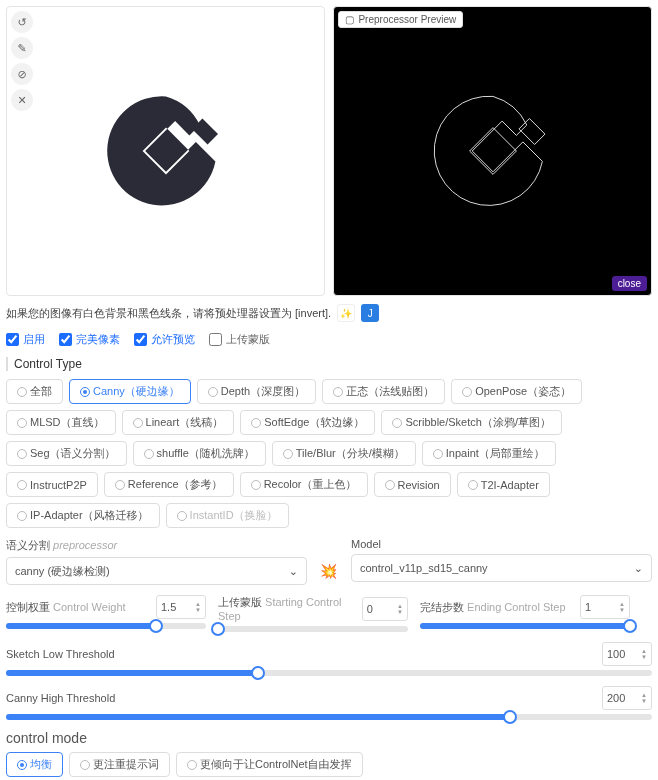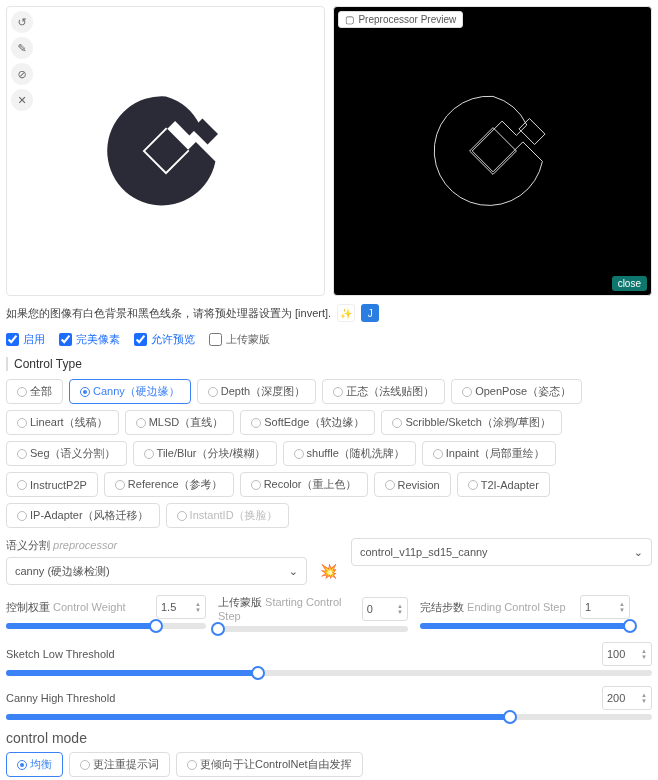--- a/index.html
+++ b/index.html
@@ -3,21 +3,21 @@
 <meta charset="utf-8">
 <style>
 * { box-sizing: border-box; margin: 0; padding: 0; font-family: -apple-system, BlinkMacSystemFont, "Segoe UI", sans-serif; }
 body { width: 658px; height: 780px; background: #fff; font-size: 12px; color: #333; padding: 6px; }
 .image-row { display: flex; gap: 8px; }
 .image-panel { position: relative; flex: 1; height: 290px; border: 1px solid #e5e5e5; border-radius: 4px; background: #fff; display: flex; align-items: center; justify-content: center; }
 .image-panel.black { background: #000; }
 .tool-col { position: absolute; left: 4px; top: 4px; display: flex; flex-direction: column; gap: 4px; }
 .tool-btn { width: 22px; height: 22px; border-radius: 50%; background: #f2f2f2; display: flex; align-items: center; justify-content: center; font-size: 11px; color: #666; cursor: pointer; }
 .preview-tag { position: absolute; top: 4px; left: 4px; background: #fff; border: 1px solid #ddd; border-radius: 3px; padding: 2px 6px; font-size: 10px; color: #555; display: flex; align-items: center; gap: 4px; }
-.close-tag { position: absolute; bottom: 4px; right: 4px; background: #0f766e; color: #fff; font-size: 10px; padding: 2px 6px; border-radius: 3px; }
+.close-tag { position: absolute; bottom: 4px; right: 4px; background: #4c1d95; color: #fff; font-size: 10px; padding: 2px 6px; border-radius: 3px; }
 .hint-row { margin-top: 8px; display: flex; align-items: center; gap: 6px; font-size: 11px; color: #444; }
 .hint-badge { width: 18px; height: 18px; border-radius: 3px; display: flex; align-items: center; justify-content: center; font-size: 10px; }
 .badge-pink { background: #fff; border: 1px solid #eee; color: #e74c8c; }
 .badge-blue { background: #2a7de1; color: #fff; }
 .check-row { margin-top: 10px; display: flex; gap: 14px; align-items: center; font-size: 11px; }
 .check { display: flex; align-items: center; gap: 4px; color: #1b6cff; }
 .check input { accent-color: #1b6cff; }
 .check.gray { color: #666; }
 .section { margin-top: 10px; }
 .section-title { font-size: 12px; color: #333; border-left: 2px solid #ddd; padding-left: 6px; margin-bottom: 8px; }
@@ -123,45 +123,45 @@
       <div class="radio-btn">
         <span class="radio-dot"></span>
         <span>正态（法线贴图）</span>
       </div>
       <div class="radio-btn">
         <span class="radio-dot"></span>
         <span>OpenPose（姿态）</span>
       </div>
       <div class="radio-btn">
         <span class="radio-dot"></span>
+        <span>MLSD（直线）</span>
+      </div>
+      <div class="radio-btn">
+        <span class="radio-dot"></span>
         <span>Lineart（线稿）</span>
       </div>
       <div class="radio-btn">
         <span class="radio-dot"></span>
-        <span>MLSD（直线）</span>
-      </div>
-      <div class="radio-btn">
-        <span class="radio-dot"></span>
         <span>SoftEdge（软边缘）</span>
       </div>
       <div class="radio-btn">
         <span class="radio-dot"></span>
         <span>Scribble/Sketch（涂鸦/草图）</span>
       </div>
       <div class="radio-btn">
         <span class="radio-dot"></span>
         <span>Seg（语义分割）</span>
       </div>
       <div class="radio-btn">
         <span class="radio-dot"></span>
+        <span>shuffle（随机洗牌）</span>
+      </div>
+      <div class="radio-btn">
+        <span class="radio-dot"></span>
         <span>Tile/Blur（分块/模糊）</span>
-      </div>
-      <div class="radio-btn">
-        <span class="radio-dot"></span>
-        <span>shuffle（随机洗牌）</span>
       </div>
       <div class="radio-btn">
         <span class="radio-dot"></span>
         <span>Inpaint（局部重绘）</span>
       </div>
       <div class="radio-btn">
         <span class="radio-dot"></span>
         <span>InstructP2P</span>
       </div>
       <div class="radio-btn">
@@ -196,20 +196,21 @@
     <div class="field-label">
       <span>语义分割</span> <span class="sub">preprocessor</span>
     </div>
     <div class="select">
       <span>canny (硬边缘检测)</span>
         <span>⌄</span>
     </div>
   </div>
   <div class="explode" style="align-self:flex-end;">💥</div>
   <div class="field">
+    <div class="field-label">Model</div>
     <div class="select">
       <span>control_v11p_sd15_canny</span>
         <span>⌄</span>
     </div>
   </div>
 </div>
 
 <div class="slider-row">
   <div class="slider-group" style="width:200px;">
     <div class="slider-header">

